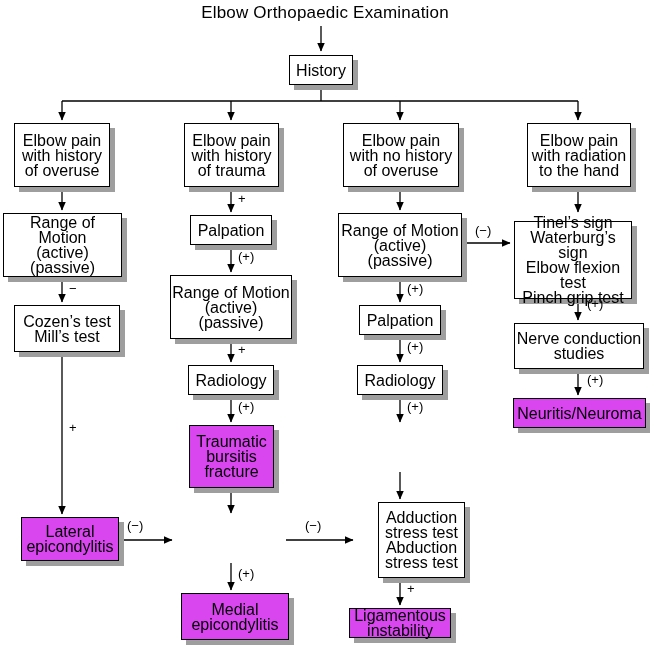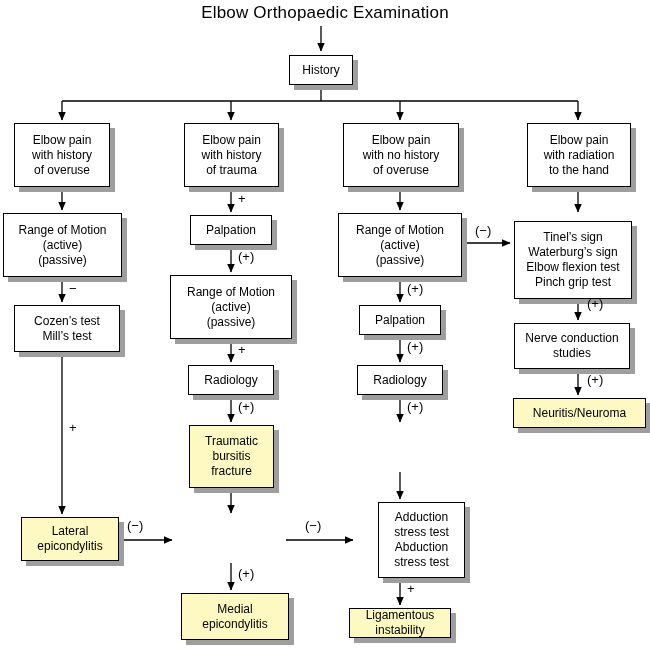--- a/index.html
+++ b/index.html
@@ -11,23 +11,23 @@
   .title{
     position:absolute;left:0;top:3px;width:650px;text-align:center;
     font-size:17px;letter-spacing:.2px;font-weight:400;
   }
   .node{
     position:absolute;box-sizing:border-box;
     background:#ffffff;border:1.4px solid #000;
     box-shadow:5px 5px 0 0 #9e9e9e;
     display:flex;align-items:center;justify-content:center;
     text-align:center;white-space:pre-line;
-    font-size:12px;line-height:15px;
+    font-size:16px;line-height:15px;
   }
-  .node.shaded{background:#fef9c3;}
+  .node.shaded{background:#d946ef;}
   .elbl{
     position:absolute;font-size:13px;line-height:13px;color:#000;
   }
 </style>
 </head>
 <body>
 
 <div id="canvas">
 
   <svg id="edges" viewBox="0 0 650 661" xmlns="http://www.w3.org/2000/svg">
@@ -119,21 +119,21 @@
 stress test
 Abduction
 stress test</div>
   <div class="node shaded" style="left:349px;top:608px;width:102px;height:30px">Ligamentous
 instability</div>
 
   <div class="node" style="left:514px;top:221px;width:118px;height:78px">Tinel’s sign
 Waterburg’s sign
 Elbow flexion test
 Pinch grip test</div>
-  <div class="node" style="left:514px;top:323px;width:116px;height:46px">Nerve conduction
+  <div class="node" style="left:514px;top:323px;width:130px;height:46px">Nerve conduction
 studies</div>
   <div class="node shaded" style="left:513px;top:398px;width:133px;height:30px">Neuritis/Neuroma</div>
 
   <span class="elbl" style="left:69px;top:282px">−</span>
   <span class="elbl" style="left:69px;top:421px">+</span>
   <span class="elbl" style="left:127px;top:519px">(−)</span>
 
   <span class="elbl" style="left:238px;top:192px">+</span>
   <span class="elbl" style="left:238px;top:250px">(+)</span>
   <span class="elbl" style="left:238px;top:343px">+</span>

